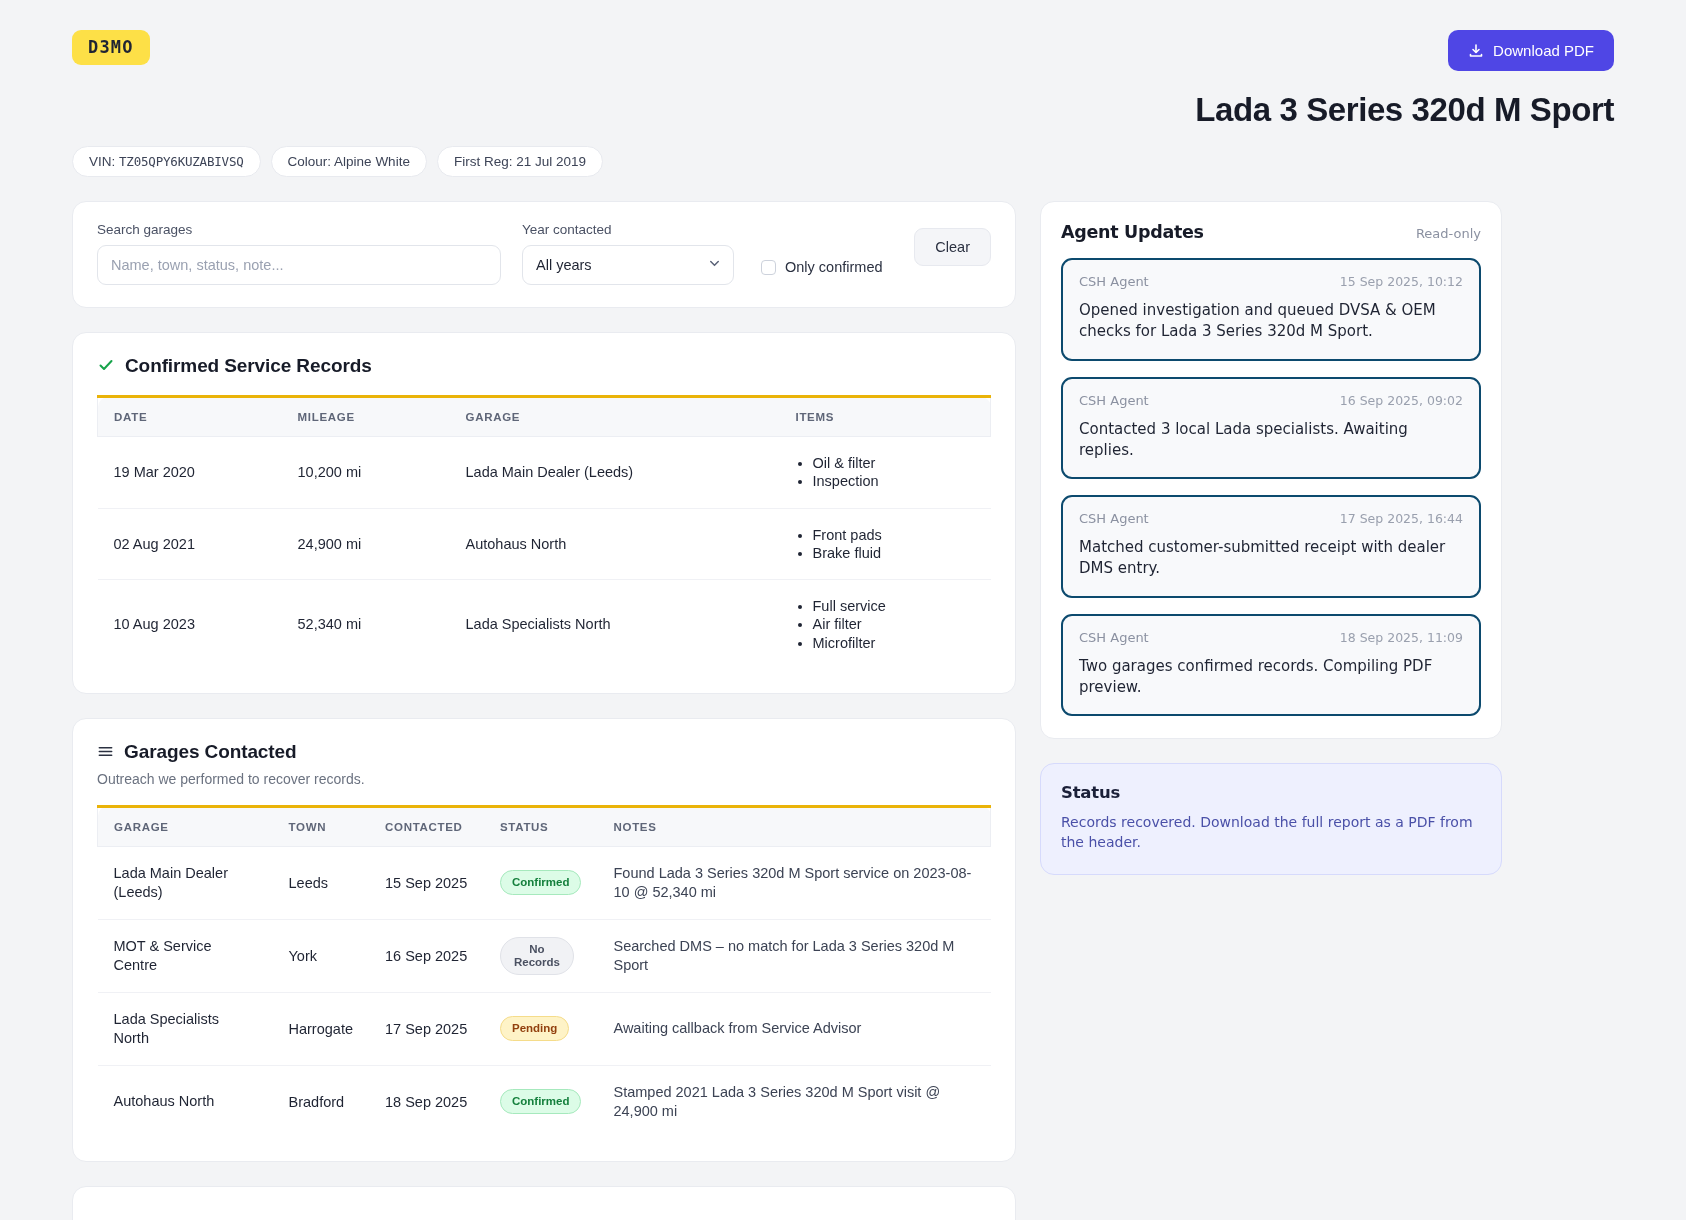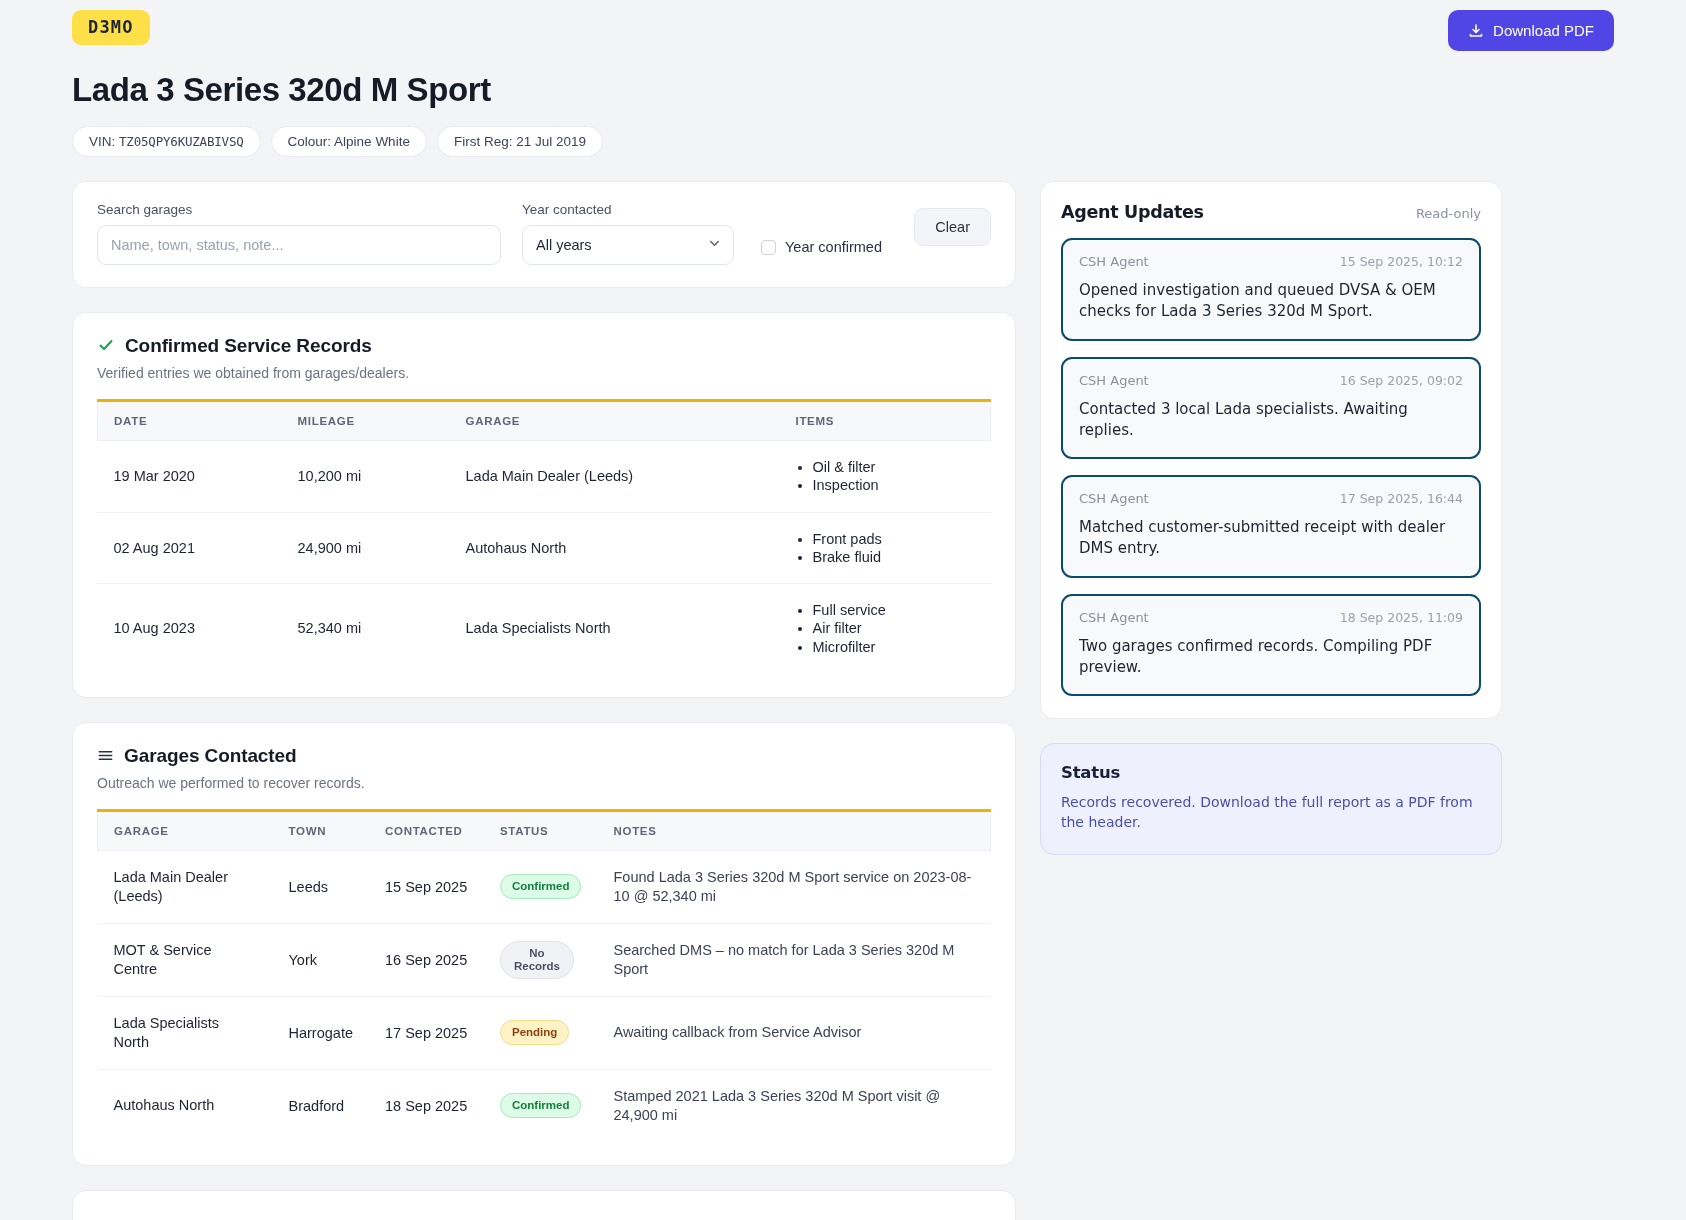--- a/index.html
+++ b/index.html
@@ -4,40 +4,40 @@
 <style>
   * { box-sizing: border-box; margin: 0; padding: 0; }
   html, body {
     width: 1686px;
     height: 1220px;
     background: #f3f4f6;
     font-family: "Liberation Sans", sans-serif;
     color: #1f2433;
     overflow: hidden;
   }
-  .page { width: 1686px; height: 1220px; position: relative; padding: 10px 72px 0 72px; }
+  .page { width: 1686px; height: 1220px; position: relative; padding: 30px 72px 0 72px; }
 
   
   .topbar { display: flex; align-items: flex-start; justify-content: space-between; }
   .brand-badge {
     background: #fde047; color: #1f2433; font-family: "DejaVu Sans Mono", monospace;
     font-weight: 700; font-size: 17px; letter-spacing: 1.2px;
     padding: 9px 16px; border-radius: 9px; display: inline-block; line-height: 1;
   }
   .download-btn {
     display: inline-flex; align-items: center; gap: 9px;
     background: #4f46e5; color: #fff; border: none; border-radius: 10px;
     padding: 12px 20px; font-size: 15px; font-weight: 400; cursor: pointer;
     font-family: "Liberation Sans", sans-serif;
   }
   .download-btn svg { display: block; }
 
   h1.page-title {
     font-size: 33px; font-weight: 700; letter-spacing: -0.4px;
-    margin: 20px 0 0 0; color: #171b28;
+    margin: 20px 0 0 0; color: #171b28; text-align: right;
   }
   .chips { display: flex; gap: 10px; margin-top: 17px; }
   .chip {
     background: #fff; border: 1px solid #e8eaef; border-radius: 999px;
     padding: 7px 16px; font-size: 13.5px; color: #3d4457; white-space: nowrap;
   }
   .chip .mono { font-family: "DejaVu Sans Mono", monospace; font-size: 12.5px; letter-spacing: -0.2px; }
 
   
   .columns { display: flex; gap: 24px; margin-top: 24px; align-items: flex-start; }
@@ -208,35 +208,34 @@
             </select>
             <span class="chev">
               <svg width="15" height="15" viewBox="0 0 16 16" fill="none" stroke="#5b6378" stroke-width="1.6" stroke-linecap="round" stroke-linejoin="round">
                   <path d="M4 6.5l4 4 4-4"></path>
                 </svg>
             </span>
           </div>
         </div>
         <div class="f-check">
           <input type="checkbox" id="onlyconf" style="">
-          <label for="onlyconf">Year confirmed</label>
+          <label for="onlyconf">Only confirmed</label>
         </div>
         <button class="clear-btn">Clear</button>
       </div>
 
       <div class="card section">
         <div class="sec-head">
           <span class="check-icon">
             <svg width="18" height="18" viewBox="0 0 18 18" fill="none" stroke="#16a34a" stroke-width="2" stroke-linecap="round" stroke-linejoin="round">
                 <path d="M3.5 9.5l3.5 3.5 7.5-8"></path>
               </svg>
           </span>
           <span class="sec-title">Confirmed Service Records</span>
         </div>
-        <div class="sec-sub">Verified entries we obtained from garages/dealers.</div>
 
         <table class="tbl-service">
           <colgroup>
               <col class="c1">
               <col class="c2">
               <col class="c3">
               <col>
             </colgroup>
           <thead>
             <tr>

